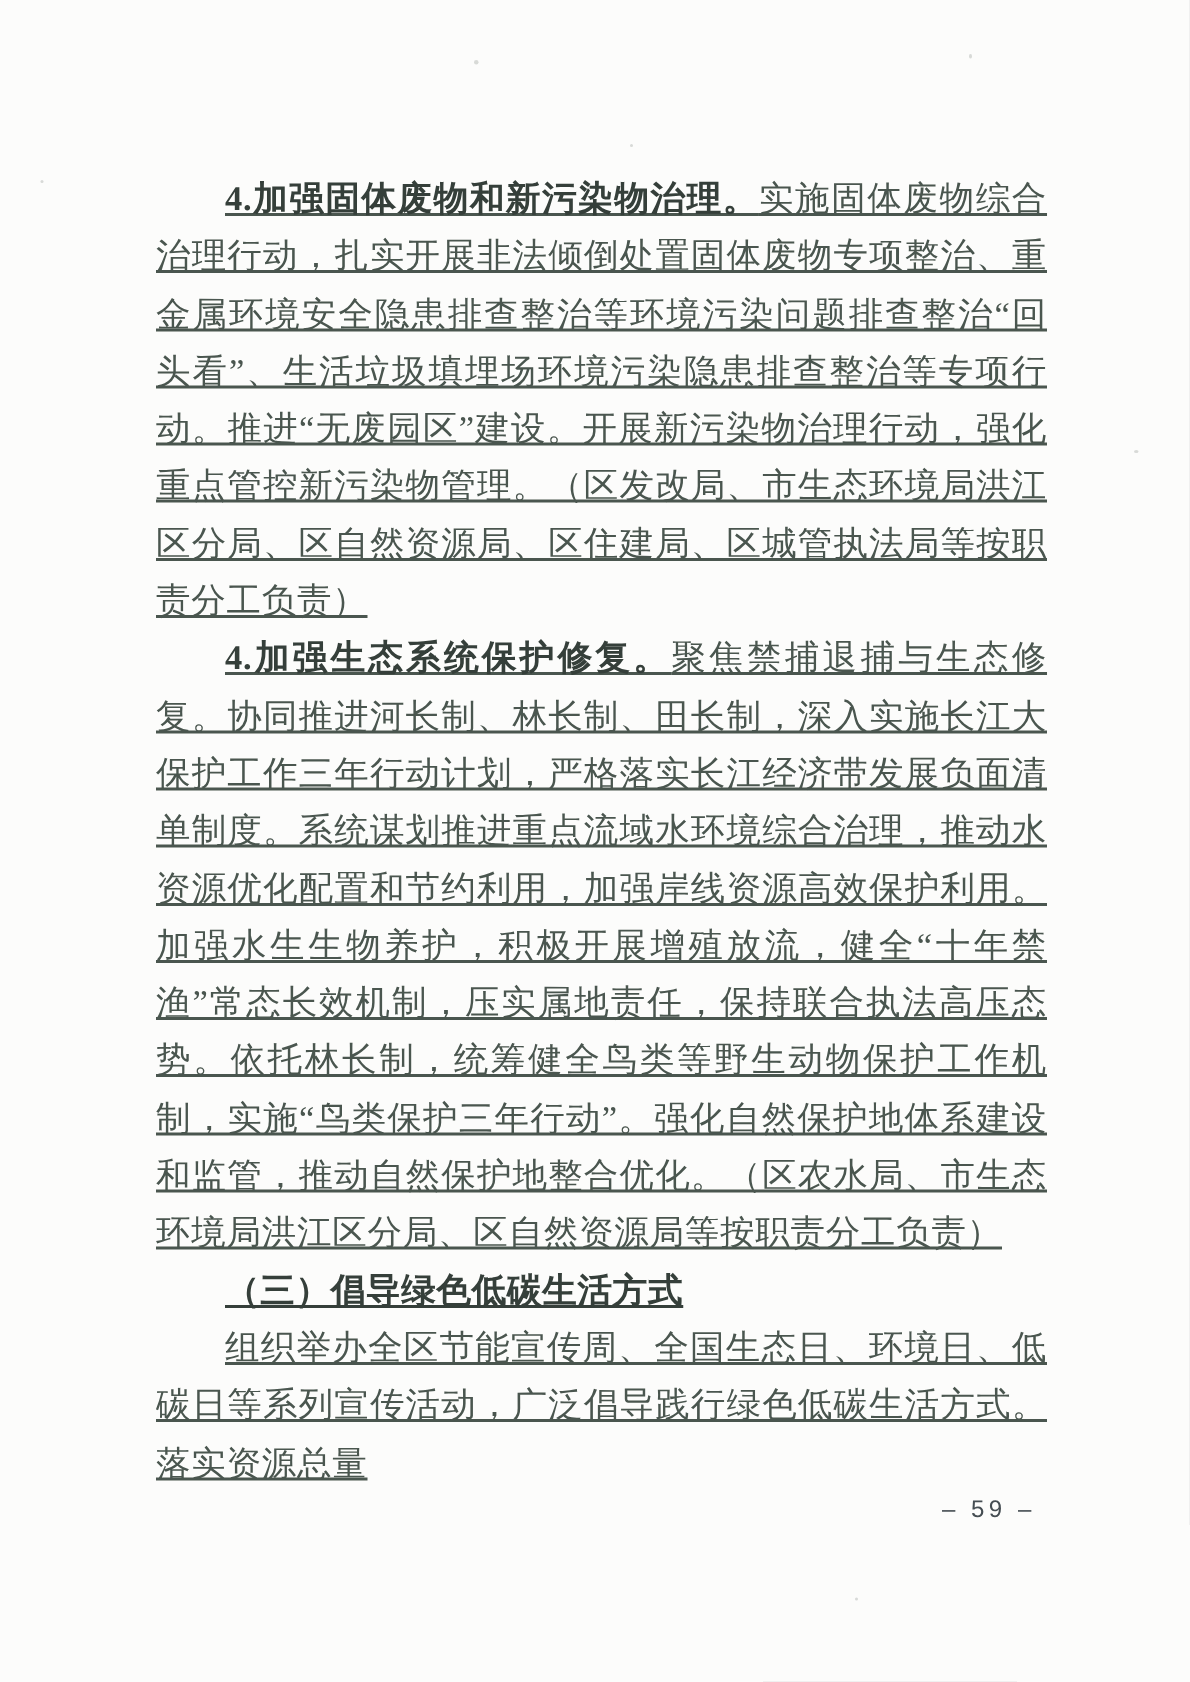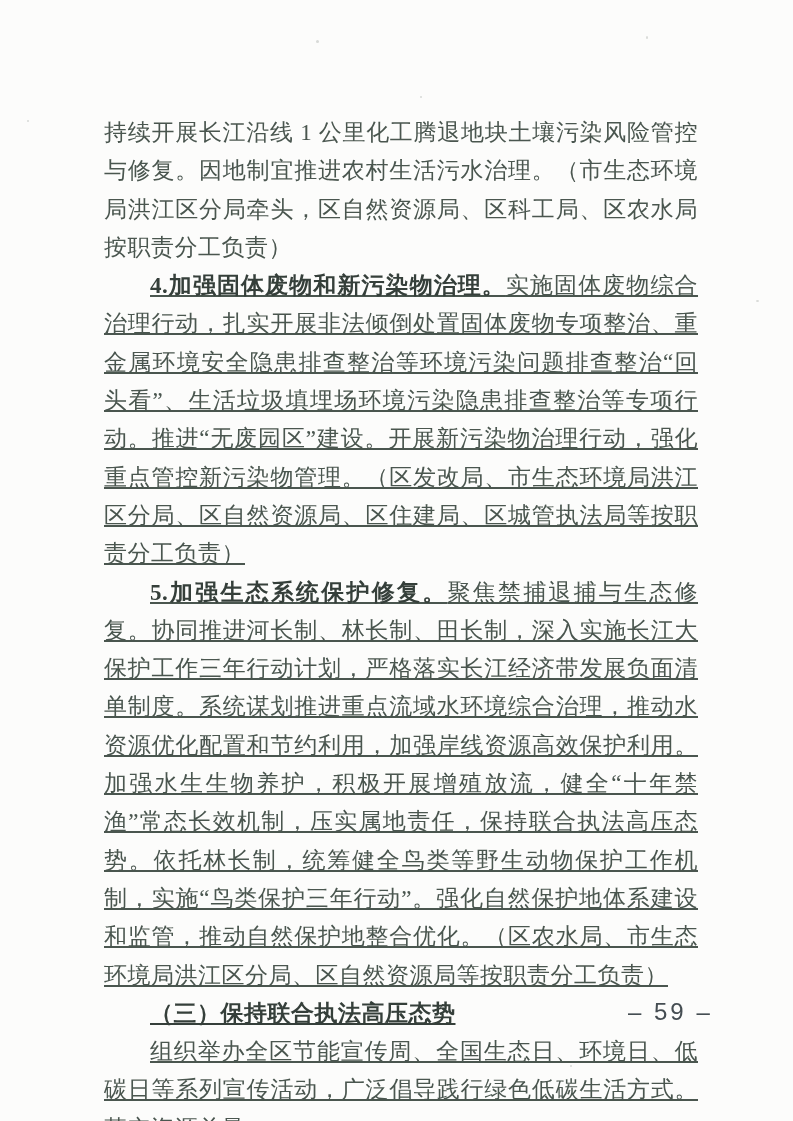--- a/index.html
+++ b/index.html
@@ -44,21 +44,21 @@
   }
   .para.heading {
     font-weight: 700;
     color: #353f3a;
   }
   .page-number {
     position: absolute;
     left: 628px;
     top: 998px;
     color: #454d52;
-    font-size: 24px;
+    font-size: 16px;
     letter-spacing: 3px;
     font-family: "Liberation Sans", "DejaVu Sans", sans-serif;
     white-space: nowrap;
   }
   
   .speckle {
     position: absolute;
     border-radius: 50%;
     background: #b9bdb9;
     opacity: 0.55;
@@ -75,21 +75,20 @@
 
 <div class="page">
   <div class="speckle s1"></div>
   <div class="speckle s2"></div>
   <div class="speckle s3"></div>
   <div class="speckle s4"></div>
   <div class="speckle s5"></div>
   <div class="speckle s6"></div>
 
   <div class="doc-body">
-      <p class="para continuation">持续开展长江沿线 1 公里化工腾退地块土壤污染风险管控与修复。因地制宜推进农村生活污水治理。（市生态环境局洪江区分局牵头，区自然资源局、区科工局、区农水局按职责分工负责）</p>
       <p class="para body"><span class="bold-lead">4.加强固体废物和新污染物治理。</span>实施固体废物综合治理行动，扎实开展非法倾倒处置固体废物专项整治、重金属环境安全隐患排查整治等环境污染问题排查整治“回头看”、生活垃圾填埋场环境污染隐患排查整治等专项行动。推进“无废园区”建设。开展新污染物治理行动，强化重点管控新污染物管理。（区发改局、市生态环境局洪江区分局、区自然资源局、区住建局、区城管执法局等按职责分工负责）</p>
-      <p class="para body"><span class="bold-lead">5.加强生态系统保护修复。</span>聚焦禁捕退捕与生态修复。协同推进河长制、林长制、田长制，深入实施长江大保护工作三年行动计划，严格落实长江经济带发展负面清单制度。系统谋划推进重点流域水环境综合治理，推动水资源优化配置和节约利用，加强岸线资源高效保护利用。加强水生生物养护，积极开展增殖放流，健全“十年禁渔”常态长效机制，压实属地责任，保持联合执法高压态势。依托林长制，统筹健全鸟类等野生动物保护工作机制，实施“鸟类保护三年行动”。强化自然保护地体系建设和监管，推动自然保护地整合优化。（区农水局、市生态环境局洪江区分局、区自然资源局等按职责分工负责）</p>
-      <p class="para heading"><span class="bold-lead">（三）保持联合执法高压态势</span></p>
+      <p class="para body"><span class="bold-lead">4.加强生态系统保护修复。</span>聚焦禁捕退捕与生态修复。协同推进河长制、林长制、田长制，深入实施长江大保护工作三年行动计划，严格落实长江经济带发展负面清单制度。系统谋划推进重点流域水环境综合治理，推动水资源优化配置和节约利用，加强岸线资源高效保护利用。加强水生生物养护，积极开展增殖放流，健全“十年禁渔”常态长效机制，压实属地责任，保持联合执法高压态势。依托林长制，统筹健全鸟类等野生动物保护工作机制，实施“鸟类保护三年行动”。强化自然保护地体系建设和监管，推动自然保护地整合优化。（区农水局、市生态环境局洪江区分局、区自然资源局等按职责分工负责）</p>
+      <p class="para heading"><span class="bold-lead">（三）倡导绿色低碳生活方式</span></p>
       <p class="para body">组织举办全区节能宣传周、全国生态日、环境日、低碳日等系列宣传活动，广泛倡导践行绿色低碳生活方式。落实资源总量</p>
     </div>
 
   <div class="page-number">– 59 –</div>
 </div>
 
 </body></html>

